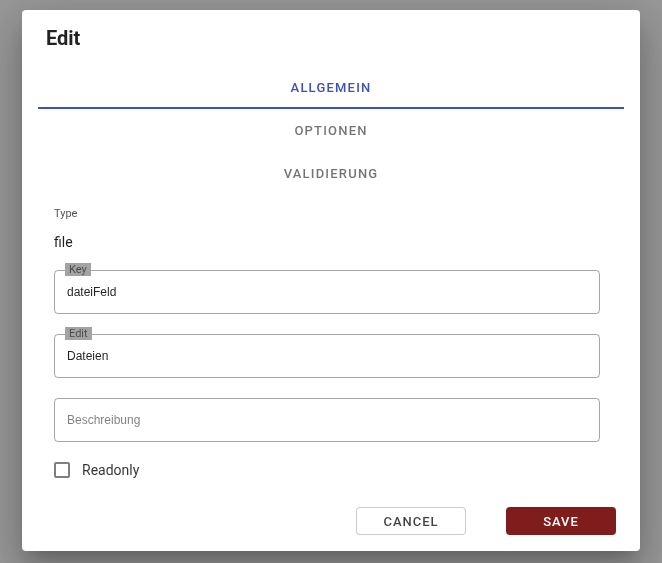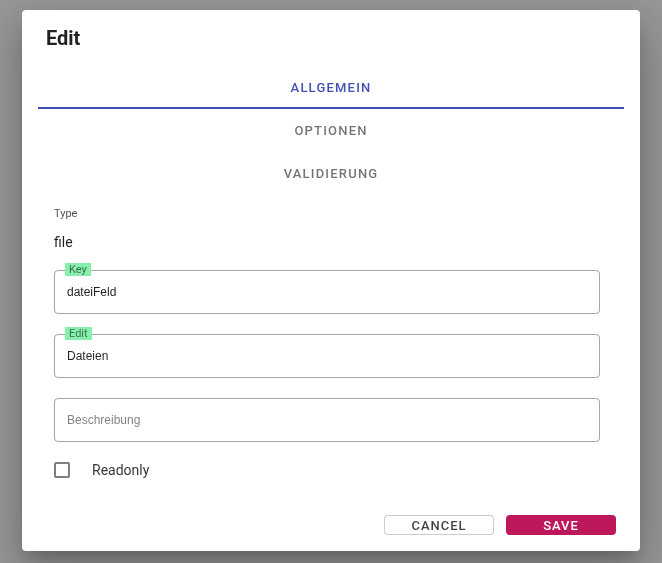--- a/index.html
+++ b/index.html
@@ -98,29 +98,29 @@
     font-size: 12px;
     color: rgba(0,0,0,0.87);
   }
   .field input::placeholder {
     color: rgba(0,0,0,0.5);
   }
   .float-label {
     position: absolute;
     top: -8px;
     left: 10px;
-    background: #86efac;
+    background: #a3a3a3;
     padding: 0 4px;
     font-size: 11px;
     color: rgba(0,0,0,0.55);
   }
   .check-row {
     display: flex;
     align-items: center;
-    gap: 22px;
+    gap: 12px;
   }
   .checkbox {
     width: 16px;
     height: 16px;
     border: 2px solid rgba(0,0,0,0.5);
     border-radius: 2px;
     cursor: pointer;
     flex-shrink: 0;
   }
   .check-label {
@@ -149,39 +149,40 @@
     cursor: default;
   }
   .actions {
     display: flex;
     justify-content: flex-end;
     gap: 12px;
     padding: 12px 24px 16px 24px;
   }
   .btn {
     min-width: 110px;
-    height: 20px;
+    height: 28px;
     border-radius: 4px;
     font-size: 13px;
     font-weight: 500;
     letter-spacing: 1px;
     cursor: pointer;
     display: flex;
     align-items: center;
     justify-content: center;
   }
   .btn-cancel {
     border: 1px solid rgba(0,0,0,0.2);
     background: #fff;
     color: rgba(0,0,0,0.75);
   }
   .btn-save {
     border: none;
-    background: #be185d;
+    background: #7f1d1d;
     color: #fff;
+    margin-left: 28px;
   }
 </style>
 </head>
 <body>
 
 <div class="backdrop"></div>
 
 <div class="dialog">
 
   <div class="dialog-title">Edit</div>

